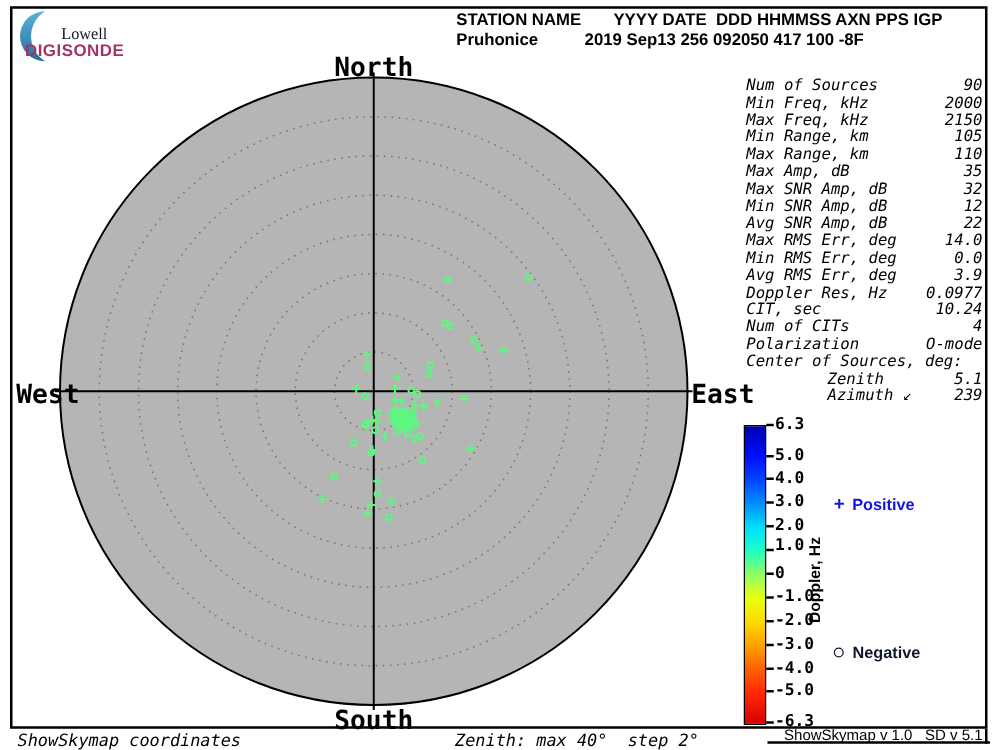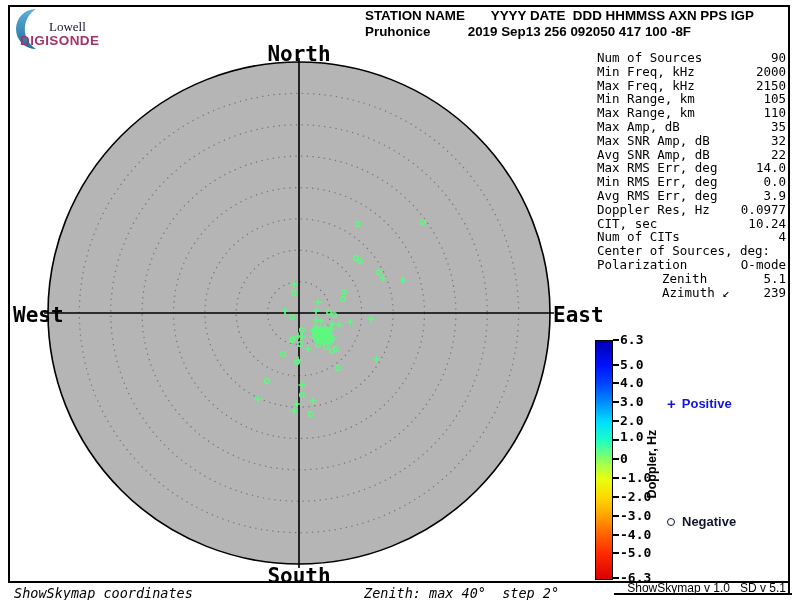--- a/index.html
+++ b/index.html
@@ -25,21 +25,21 @@
   .dir{position:absolute;font-weight:bold;font-size:21px;white-space:nowrap;}
   .north{left:299px;top:42px;transform:translateX(-50%);}
   .south{left:299px;top:564px;transform:translateX(-50%);}
   .west{left:13px;top:303px;}
   .east{left:553px;top:303px;}
 
   
   .polar{position:absolute;left:41px;top:55px;}
 
   
-  .stats{position:absolute;left:597px;top:51px;width:189px;}
+  .stats{position:absolute;left:597px;top:61px;width:189px;font-style:italic;}
   .srow{display:flex;justify-content:space-between;height:13.8px;font-size:12.5px;line-height:13.9px;white-space:pre;}
   .srow .lab.ind{padding-left:65px;}
 
   
   .cbar{position:absolute;left:595px;top:340px;width:16px;height:238px;border:1px solid #000;}
   .ctick{position:absolute;left:613px;width:6px;height:2px;background:#000;}
   .clabel{position:absolute;left:620px;font-weight:bold;font-size:13px;line-height:14px;}
   .dlabel{position:absolute;left:652px;top:464px;transform:translate(-50%,-50%) rotate(-90deg);
           font-family:"Liberation Sans",sans-serif;font-weight:bold;font-size:12.5px;white-space:nowrap;}
 
@@ -193,29 +193,30 @@
   <div class="dir east">East</div>
 
   <div class="stats" id="stats">
       <div class="srow"><span class="lab">Num of Sources</span><span>90</span></div>
       <div class="srow"><span class="lab">Min Freq, kHz</span><span>2000</span></div>
       <div class="srow"><span class="lab">Max Freq, kHz</span><span>2150</span></div>
       <div class="srow"><span class="lab">Min Range, km</span><span>105</span></div>
       <div class="srow"><span class="lab">Max Range, km</span><span>110</span></div>
       <div class="srow"><span class="lab">Max Amp, dB</span><span>35</span></div>
       <div class="srow"><span class="lab">Max SNR Amp, dB</span><span>32</span></div>
+      <div class="srow"><span class="lab">Min SNR Amp, dB</span><span>12</span></div>
       <div class="srow"><span class="lab">Avg SNR Amp, dB</span><span>22</span></div>
       <div class="srow"><span class="lab">Max RMS Err, deg</span><span>14.0</span></div>
       <div class="srow"><span class="lab">Min RMS Err, deg</span><span>0.0</span></div>
       <div class="srow"><span class="lab">Avg RMS Err, deg</span><span>3.9</span></div>
       <div class="srow"><span class="lab">Doppler Res, Hz</span><span>0.0977</span></div>
       <div class="srow"><span class="lab">CIT, sec</span><span>10.24</span></div>
       <div class="srow"><span class="lab">Num of CITs</span><span>4</span></div>
+      <div class="srow"><span class="lab">Polarization</span><span>O-mode</span></div>
       <div class="srow"><span class="lab">Center of Sources, deg:</span><span></span></div>
-      <div class="srow"><span class="lab">Polarization</span><span>O-mode</span></div>
       <div class="srow"><span class="lab ind">Zenith</span><span>5.1</span></div>
       <div class="srow"><span class="lab ind">Azimuth ↙</span><span>239</span></div>
     </div>
 
   <div class="cbar" id="cbar" style="background: linear-gradient(rgb(0, 0, 176) 0%, rgb(0, 16, 255) 10.3%, rgb(0, 72, 255) 18.3%, rgb(0, 144, 255) 26.2%, rgb(0, 224, 255) 34.1%, rgb(32, 255, 192) 42.1%, rgb(88, 255, 144) 46%, rgb(144, 255, 96) 50%, rgb(232, 255, 16) 57.9%, rgb(255, 216, 0) 65.9%, rgb(255, 160, 0) 73.8%, rgb(255, 96, 0) 81.7%, rgb(255, 40, 0) 89.7%, rgb(216, 0, 0) 100%);"></div>
   <div id="cticks">
       <div class="ctick" style="top: 339px;"></div>
       <div class="clabel" style="top: 333px;">6.3</div>
       <div class="ctick" style="top: 363.556px;"></div>
       <div class="clabel" style="top: 357.556px;">5.0</div>

